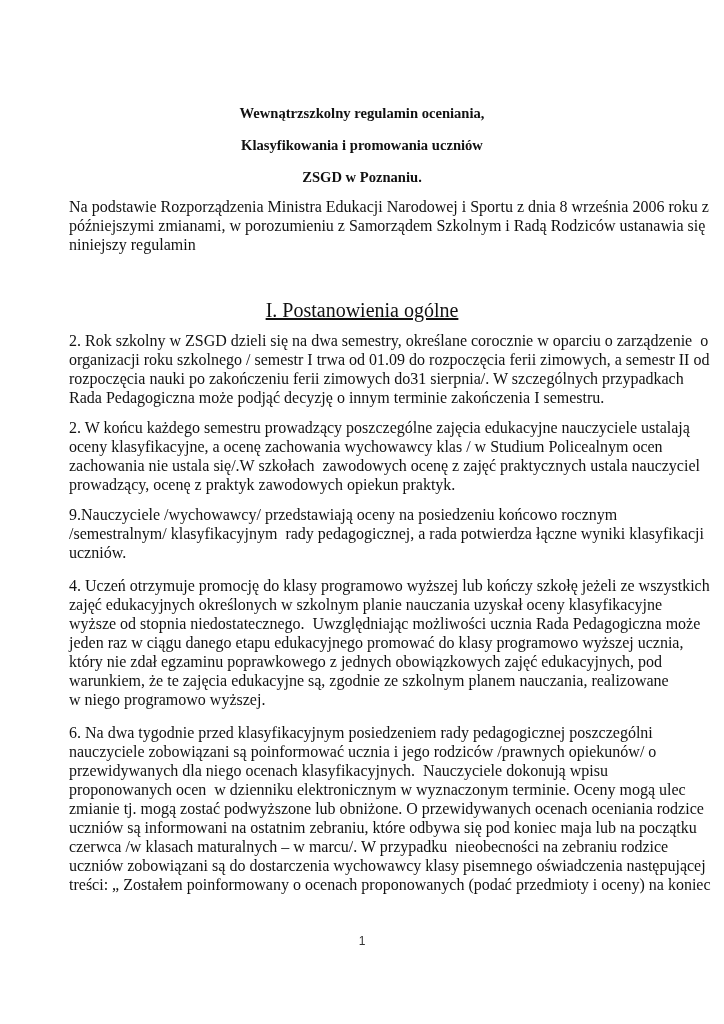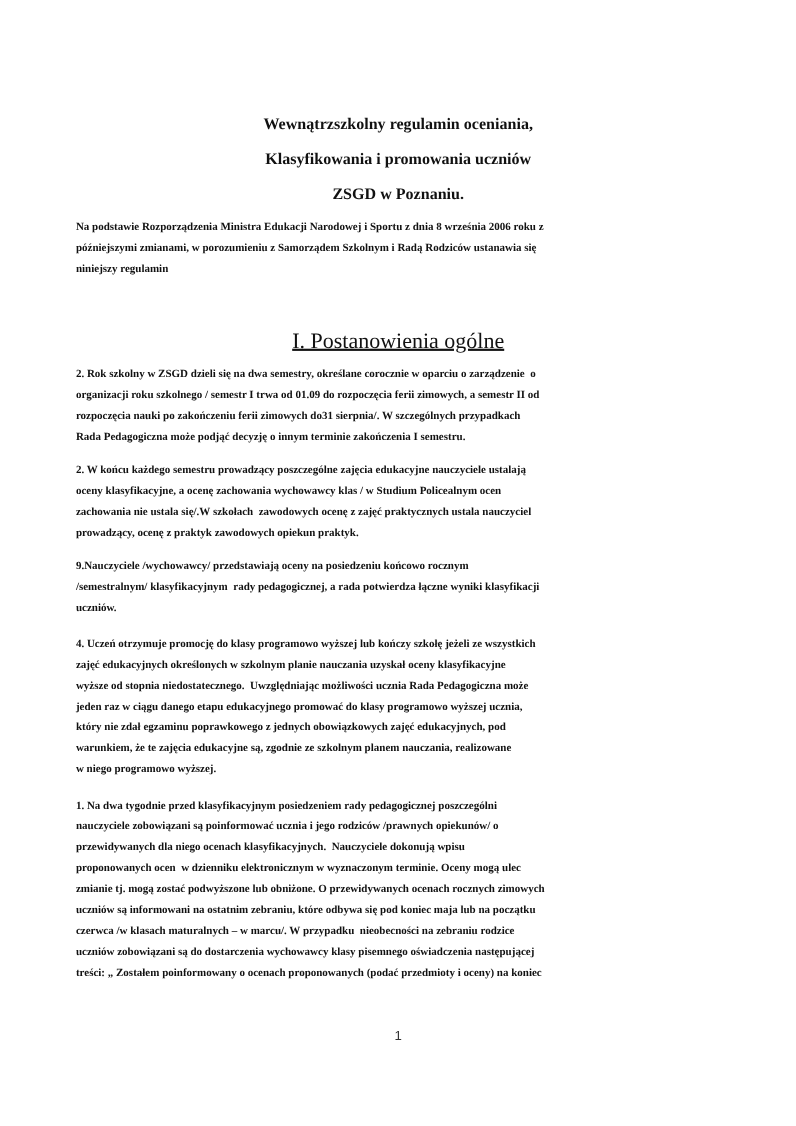--- a/index.html
+++ b/index.html
@@ -8,21 +8,21 @@
       font-family: "Liberation Serif", "DejaVu Serif", serif;
       color: #111111;
     }
     .page { position: absolute; left: 0; top: 16px; width: 724px; height: 1024px; }
     .title {
       position: absolute; left: 0; width: 724px; text-align: center;
       font-weight: bold; font-size: 14.6px; line-height: 18px;
     }
     .line {
       position: absolute; left: 69px; white-space: pre;
-      font-size: 10px; line-height: 18px; font-weight: bold;
+      font-size: 16px; line-height: 18px;
     }
     .section-heading {
       position: absolute; left: 0; width: 724px; text-align: center;
       font-size: 20px; line-height: 18px; text-decoration: underline;
     }
     .page-number {
       position: absolute; left: 0; width: 724px; text-align: center;
       top: 918px; font-family: "Liberation Sans", "DejaVu Sans", sans-serif;
       font-size: 12px; color: #333;
     }
@@ -67,25 +67,25 @@
     <div class="line" style="top:561px">4. Uczeń otrzymuje promocję do klasy programowo wyższej lub kończy szkołę jeżeli ze wszystkich</div>
     <div class="line" style="top:580px">zajęć edukacyjnych określonych w szkolnym planie nauczania uzyskał oceny klasyfikacyjne</div>
     <div class="line" style="top:599px">wyższe od stopnia niedostatecznego.  Uwzględniając możliwości ucznia Rada Pedagogiczna może</div>
     <div class="line" style="top:618px">jeden raz w ciągu danego etapu edukacyjnego promować do klasy programowo wyższej ucznia,</div>
     <div class="line" style="top:637px">który nie zdał egzaminu poprawkowego z jednych obowiązkowych zajęć edukacyjnych, pod</div>
     <div class="line" style="top:656px">warunkiem, że te zajęcia edukacyjne są, zgodnie ze szkolnym planem nauczania, realizowane</div>
     <div class="line" style="top:675px">w niego programowo wyższej.</div>
   </div>
 
   <div>
-    <div class="line" style="top:708px">1. Na dwa tygodnie przed klasyfikacyjnym posiedzeniem rady pedagogicznej poszczególni</div>
+    <div class="line" style="top:708px">6. Na dwa tygodnie przed klasyfikacyjnym posiedzeniem rady pedagogicznej poszczególni</div>
     <div class="line" style="top:727px">nauczyciele zobowiązani są poinformować ucznia i jego rodziców /prawnych opiekunów/ o</div>
     <div class="line" style="top:746px">przewidywanych dla niego ocenach klasyfikacyjnych.  Nauczyciele dokonują wpisu</div>
     <div class="line" style="top:765px">proponowanych ocen  w dzienniku elektronicznym w wyznaczonym terminie. Oceny mogą ulec</div>
-    <div class="line" style="top:784px">zmianie tj. mogą zostać podwyższone lub obniżone. O przewidywanych ocenach rocznych zimowych</div>
+    <div class="line" style="top:784px">zmianie tj. mogą zostać podwyższone lub obniżone. O przewidywanych ocenach oceniania rodzice</div>
     <div class="line" style="top:803px">uczniów są informowani na ostatnim zebraniu, które odbywa się pod koniec maja lub na początku</div>
     <div class="line" style="top:822px">czerwca /w klasach maturalnych – w marcu/. W przypadku  nieobecności na zebraniu rodzice</div>
     <div class="line" style="top:841px">uczniów zobowiązani są do dostarczenia wychowawcy klasy pisemnego oświadczenia następującej</div>
     <div class="line" style="top:860px">treści: „ Zostałem poinformowany o ocenach proponowanych (podać przedmioty i oceny) na koniec</div>
   </div>
 
   <div class="page-number">1</div>
 </div>
 
 </body></html>

